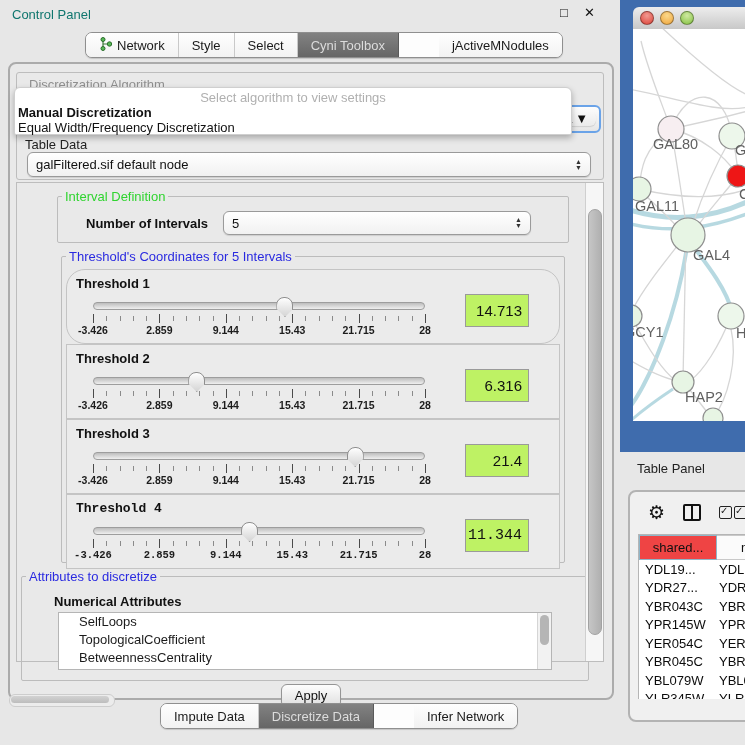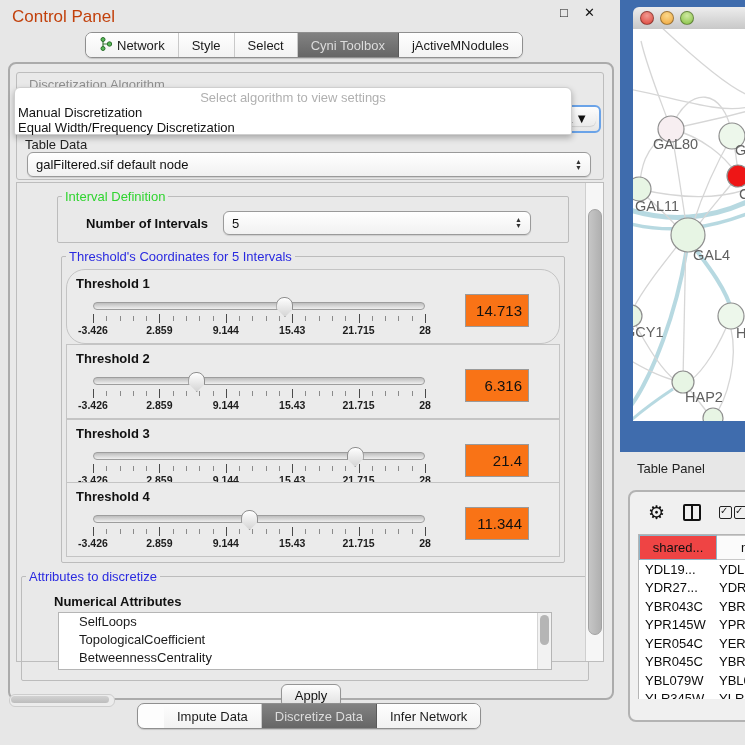--- a/index.html
+++ b/index.html
@@ -5,36 +5,36 @@
   html,body{margin:0;padding:0;}
   body{
     width:745px;height:745px;position:relative;overflow:hidden;
     background:#e7e7e7;
     font-family:"Liberation Sans","DejaVu Sans",sans-serif;
     -webkit-font-smoothing:antialiased;
   }
   .abs{position:absolute;}
 
   
-  .cp-title{left:12px;top:7px;font-size:17px;color:#c2410c;}
+  .cp-title{left:12px;top:7px;font-size:13px;color:#0f766e;}
   .cp-float{left:560px;top:5px;font-size:13px;color:#111;font-weight:bold;}
   .cp-close{left:584px;top:5px;font-size:13px;color:#111;font-weight:bold;}
 
   
   .pill{display:flex;align-items:stretch;height:24px;background:#fdfdfd;
     border:1px solid #8f8f8f;border-radius:7px;overflow:hidden;
     box-shadow:0 1px 1px rgba(0,0,0,.15);}
   .pill .tab{display:flex;align-items:center;gap:5px;padding:0 13px;
     font-size:13px;color:#1a1a1a;background:linear-gradient(#fefefe,#f2f2f2);
     border-right:1px solid #c9c9c9;cursor:default;white-space:nowrap;}
-  .pill .tab:last-child{border-right:none;}
+  .pill .tab:last-child{border-right:none;margin-left:40px;}
   .pill .tab.selected{background:linear-gradient(#828282,#666666);
     color:#dcdcdc;border-right:1px solid #5a5a5a;}
   .top-tabs{left:85px;top:32px;}
-  .bottom-tabs{left:137px;top:703px;padding-left:26px;}
+  .bottom-tabs{left:160px;top:703px;}
 
   
   .outer-panel{left:8px;top:62px;width:602px;height:634px;background:#e9e9e9;
     border:2px solid #ababab;border-radius:8px;}
 
   
   .algo-panel{left:6px;top:8px;width:586px;height:106px;border:1px solid #bdbdbd;border-radius:3px;}
   .algo-title{left:12px;top:4px;font-size:13px;color:#8f8f8f;}
   .combo{display:flex;align-items:center;padding:0 8px;background:linear-gradient(#ffffff,#f1f1f1);
     border:1px solid #9a9a9a;border-radius:6px;font-size:13px;color:#111;
@@ -45,21 +45,21 @@
     border-radius:6px;background:linear-gradient(#fdfdfd,#e6e6e6);}
   .td-label{left:8px;top:64px;font-size:13px;color:#222;}
   .td-combo{left:10px;top:79px;width:546px;height:23px;}
 
   
   .popup{left:14px;top:87px;width:556px;height:46px;background:#ffffff;
     border:1px solid #cfcfcf;border-radius:6px 6px 2px 2px;
     box-shadow:0 3px 6px rgba(0,0,0,.28);z-index:30;font-size:13px;}
   .popup .ph{height:15px;text-align:center;color:#b0b0b0;padding-top:2px;}
   .popup .opt{height:15px;padding-left:3px;color:#111;}
-  .popup .opt.first{font-weight:normal;}
+  .popup .opt.first{font-weight:bold;}
 
   
   .settings{left:6px;top:118px;width:586px;height:478px;border:1px solid #bdbdbd;background:#e9e9e9;}
   .vscroll{position:absolute;right:0;top:0;width:17px;height:100%;
     background:#f6f6f6;border-left:1px solid #cfcfcf;}
   .vscroll .thumb{position:absolute;left:2px;top:26px;width:12px;height:424px;
     background:linear-gradient(90deg,#c6c6c6,#b0b0b0);border:1px solid #a2a2a2;border-radius:7px;}
 
   fieldset{border:1px solid #bcbcbc;border-radius:2px;margin:0;padding:0;position:absolute;}
   legend{font-size:13px;padding:0 3px;margin-left:4px;}
@@ -85,21 +85,21 @@
     border-radius:8px 8px 3px 3px;
     clip-path:polygon(0 0,100% 0,100% 58%,50% 100%,0 58%);z-index:2;}
   .ticks{position:relative;height:10px;margin-top:4px;}
   .ticks .mi{position:absolute;left:0;top:2px;width:333px;height:5px;
     background:repeating-linear-gradient(90deg,#8a8a8a 0 1px,transparent 1px 13.28px);}
   .ticks .ma{position:absolute;left:0;top:0;width:334px;height:9px;
     background:repeating-linear-gradient(90deg,#4a4a4a 0 1px,transparent 1px 66.4px);}
   .tlabels{position:relative;height:13px;font-size:10.5px;font-weight:bold;color:#1c1c1c;padding-left:24px;}
   .tlabels span{position:absolute;transform:translateX(-50%);white-space:nowrap;}
   .tl1{left:0;} .tl2{left:20%;} .tl3{left:40%;} .tl4{left:60%;} .tl5{left:80%;} .tl6{left:100%;}
-  .vbox{position:absolute;right:30px;top:24px;width:56px;height:31px;background:#f97316;
+  .vbox{position:absolute;right:30px;top:24px;width:56px;height:31px;background:#bef264;
     border:1px solid #9a9a9a;font-size:15px;color:#111;text-align:right;
     line-height:31px;padding-right:6px;}
 
   
   .attr-label{left:32px;top:10px;font-size:13px;font-weight:bold;color:#111;}
   .attr-list{left:36px;top:28px;width:492px;height:56px;background:#ffffff;
     border:1px solid #b5b5b5;overflow:hidden;font-size:13px;color:#1a1a1a;}
   .attr-list .item{height:18px;line-height:18px;padding-left:20px;}
   .attr-scroll{position:absolute;right:0;top:0;width:13px;height:100%;
     background:#f2f2f2;border-left:1px solid #d5d5d5;}
@@ -274,21 +274,21 @@
             <span class="tl2">2.859</span>
             <span class="tl3">9.144</span>
             <span class="tl4">15.43</span>
             <span class="tl5">21.715</span>
             <span class="tl6">28</span>
           </div>
         </div>
         <div class="vbox">21.4</div>
       </div>
 
-      <div class="tbox" style="top:218px;">
+      <div class="tbox" style="top:230px;font-family:Liberation Mono, monospace;">
         <div class="tlabel">Threshold 4</div>
         <div class="slider">
           <div class="track">
               <div class="knob" style="left: 46.9993%;"></div>
             </div>
           <div class="ticks">
               <div class="mi"></div>
               <div class="ma"></div>
             </div>
           <div class="tlabels">

